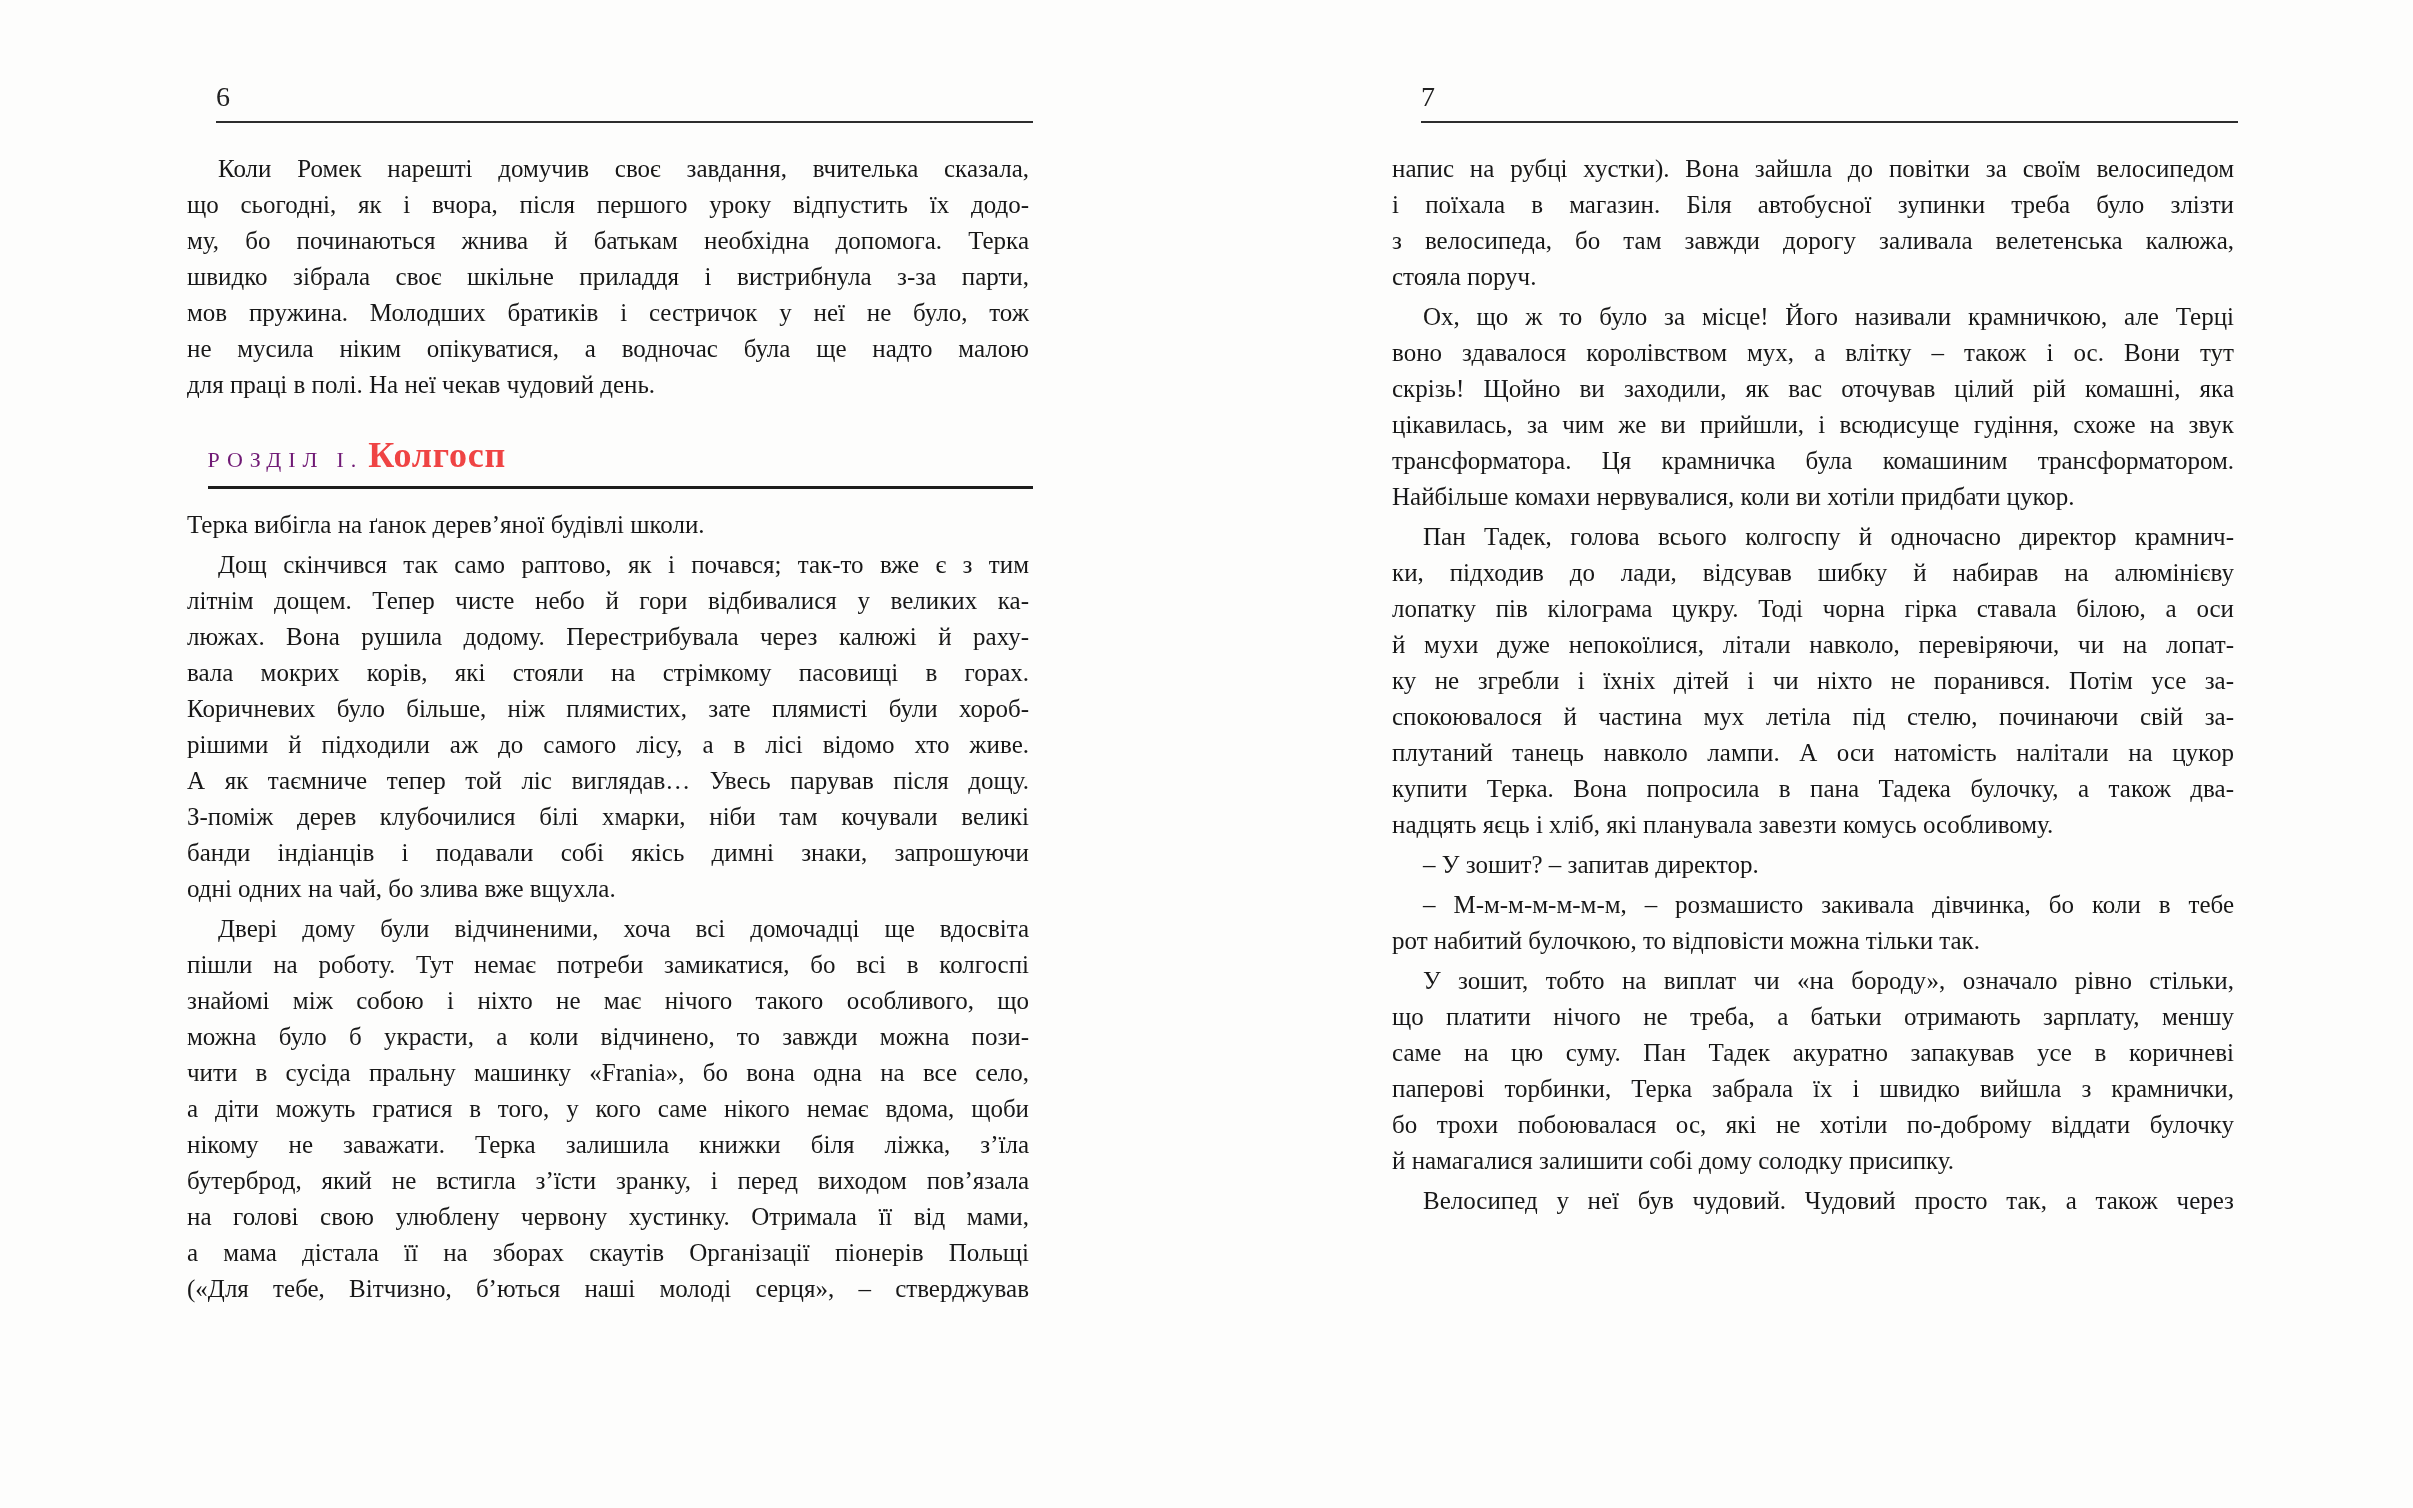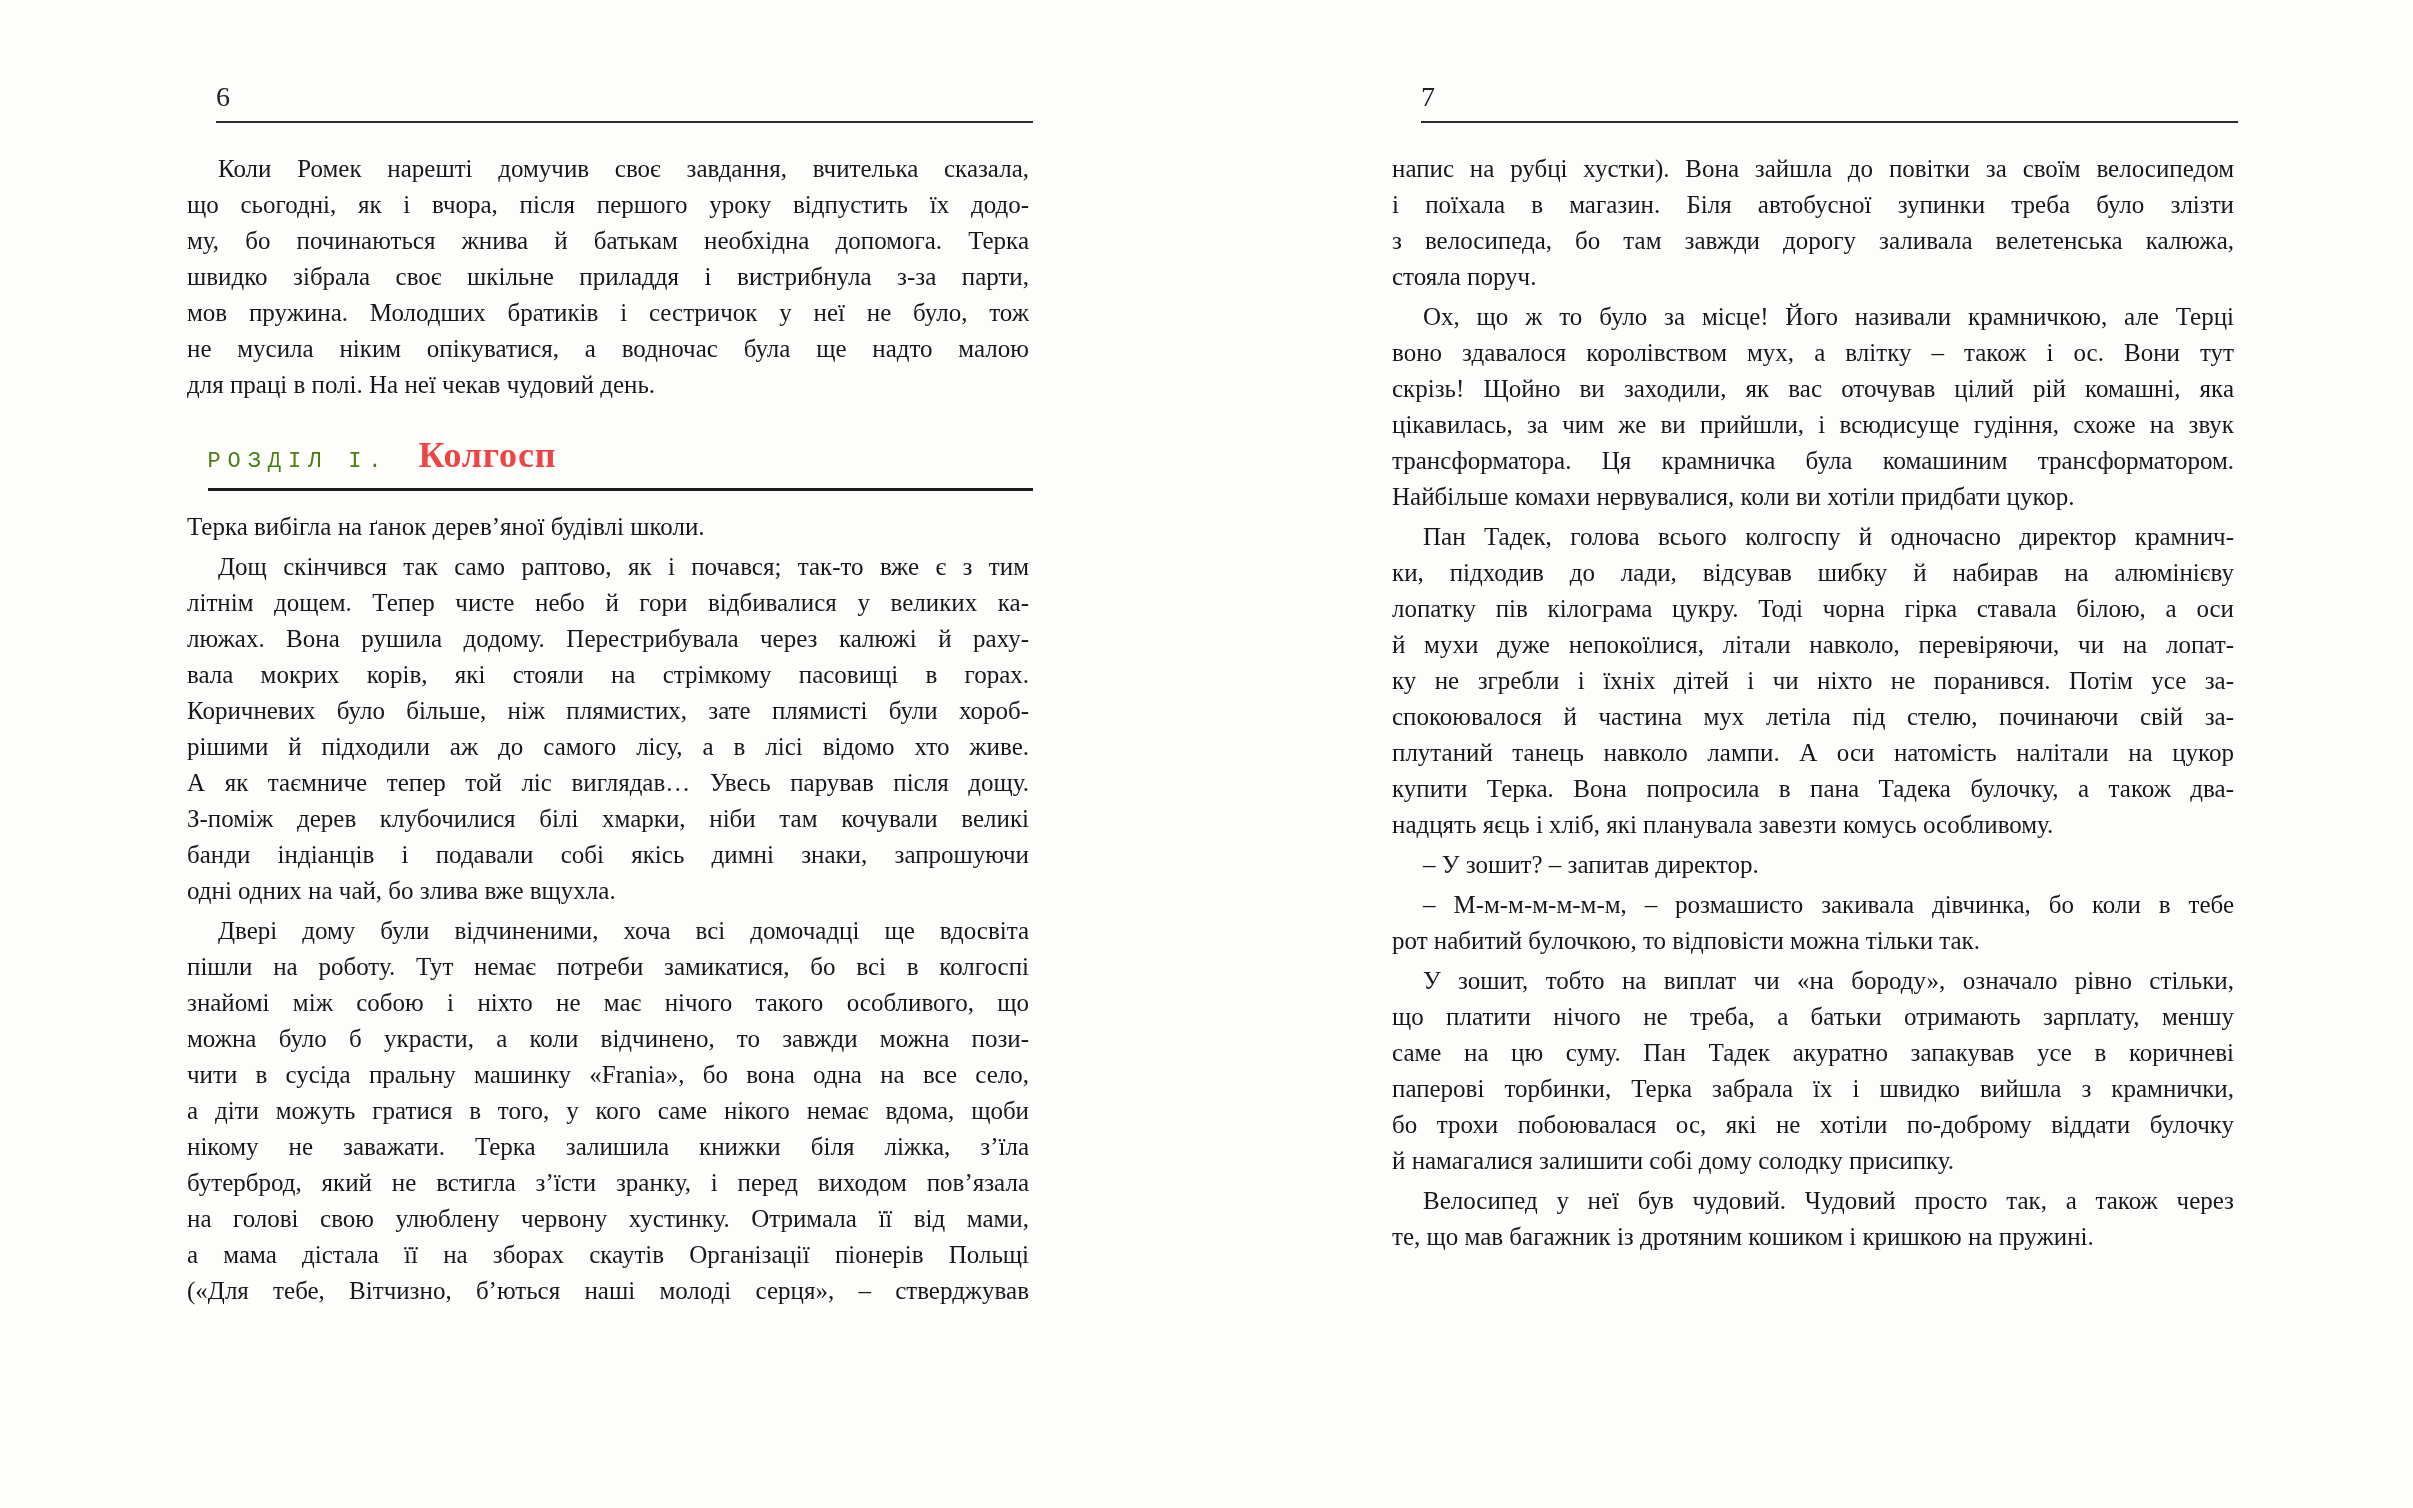--- a/index.html
+++ b/index.html
@@ -60,23 +60,22 @@
   .chapter-heading {
     margin: 32px 0 18.4px 24.5px;
     padding-bottom: 6.1px;
     border-bottom: 3.1px solid #1d1d1d;
     line-height: 40px;
     white-space: nowrap;
   }
   .chapter-kicker {
     font-size: 22px;
     letter-spacing: 6.9px;
-    margin-right: 30px;
-    color: #4d7c0f;
-    font-family: Liberation Mono, monospace;
+    margin-right: 5px;
+    color: #701a75;
   }
   .chapter-title {
     font-size: 36px;
     font-weight: bold;
     letter-spacing: 0.8px;
     color: #ef4444;
   }
 </style>
 </head>
 <body>
@@ -169,17 +168,16 @@
       <div class="paragraph">
         <div class="line indent">У зошит, тобто на виплат чи «на бороду», означало рівно стільки,</div>
         <div class="line">що платити нічого не треба, а батьки отримають зарплату, меншу</div>
         <div class="line">саме на цю суму. Пан Тадек акуратно запакував усе в коричневі</div>
         <div class="line">паперові торбинки, Терка забрала їх і швидко вийшла з крамнички,</div>
         <div class="line">бо трохи побоювалася ос, які не хотіли по-доброму віддати булочку</div>
         <div class="line last">й намагалися залишити собі дому солодку присипку.</div>
       </div>
       <div class="paragraph">
         <div class="line indent">Велосипед у неї був чудовий. Чудовий просто так, а також через</div>
-        <div class="line last">те, що мав багажник із дротяним кошиком і кришкою на пружині.</div>
       </div>
     </div>
 </section>
 
 
 </body></html>

